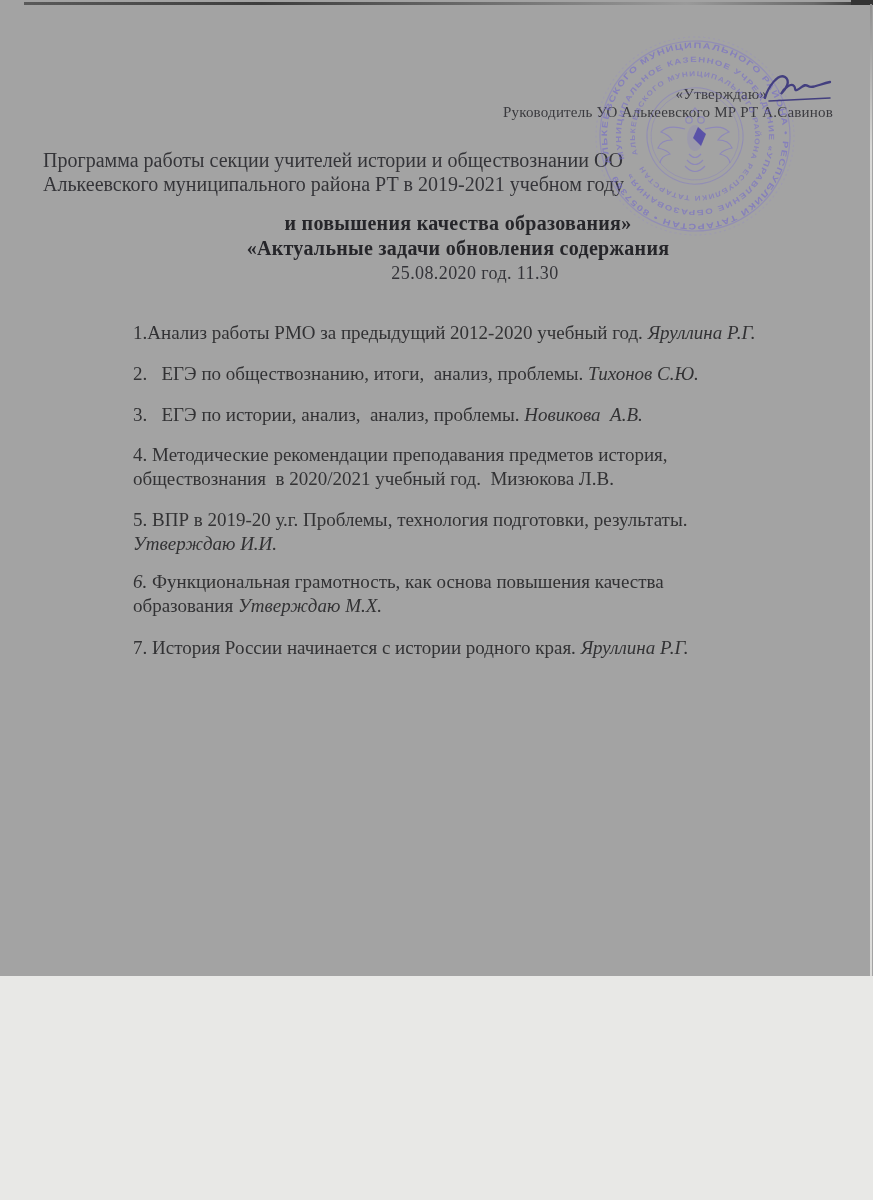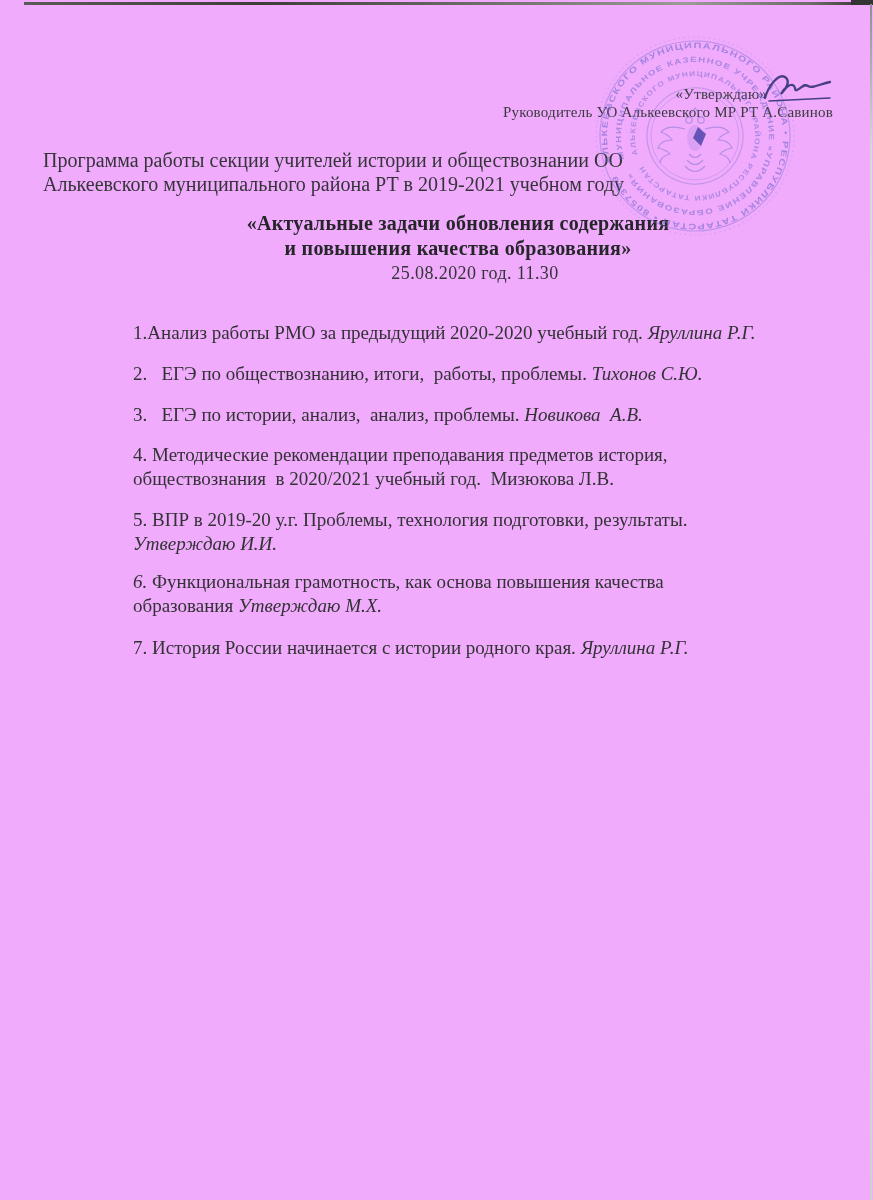--- a/index.html
+++ b/index.html
@@ -1,18 +1,18 @@
 <!DOCTYPE html>
 <html><head>
 <meta charset="utf-8">
 <style>
   html,body{margin:0;padding:0;background:#e8e8e6;}
   .page{
-    position:relative;width:873px;height:1200px;margin:0 auto;
-    background:#f0abfc;overflow:hidden;
+    position:relative;width:873px;height:976px;margin:0 auto;
+    background:#a3a3a3;overflow:hidden;
     font-family:"Liberation Serif","DejaVu Serif",serif;color:#2f2f2f;
   }
   
   .scanline-top{position:absolute;left:24px;top:2px;width:849px;height:3px;
     background:linear-gradient(to right,#5a5a5a,#3d3d3d 28%,#6f6f6f 55%,#9a9a9a 78%,#6a6a6a 93%,#2e2e2e);}
   .corner-tr{position:absolute;right:0;top:0;width:22px;height:5px;background:#343434;}
   .scanline-right{position:absolute;right:1px;top:4px;width:2px;height:1196px;
     background:linear-gradient(#8f8f8f,#d8d8d6 12%,#e6e6e4 60%,#d0d0ce);}
 
   
@@ -56,28 +56,28 @@
     <div class="l1">«Утверждаю»</div>
     <div class="l2">Руководитель УО Алькеевского МР РТ А.Савинов</div>
   </div>
 
   <div class="title">
     <div>Программа работы секции учителей истории и обществознании ОО</div>
     <div>Алькеевского муниципального района РТ в 2019-2021 учебном году</div>
   </div>
 
   <div class="subtitle">
+    <div>и повышения качества образования»</div>
     <div>«Актуальные задачи обновления содержания</div>
-    <div>и повышения качества образования»</div>
     <div class="datetime">25.08.2020 год. 11.30</div>
   </div>
 
   <div class="items">
-    <p class="item i1"><span class="num">1.</span><span>Анализ работы РМО за предыдущий 2020-2020 учебный год. </span><span class="nm it">Яруллина Р.Г.</span></p>
-    <p class="item i2"><span class="num">2.</span><span>   ЕГЭ по обществознанию, итоги,  работы, проблемы. </span><span class="nm it">Тихонов С.Ю.</span></p>
+    <p class="item i1"><span class="num">1.</span><span>Анализ работы РМО за предыдущий 2012-2020 учебный год. </span><span class="nm it">Яруллина Р.Г.</span></p>
+    <p class="item i2"><span class="num">2.</span><span>   ЕГЭ по обществознанию, итоги,  анализ, проблемы. </span><span class="nm it">Тихонов С.Ю.</span></p>
     <p class="item i3"><span class="num">3.</span><span>   ЕГЭ по истории, анализ,  анализ, проблемы. </span><span class="nm it">Новикова  А.В.</span></p>
     <p class="item i4"><span class="num">4.</span><span> Методические рекомендации преподавания предметов история,
 обществознания  в 2020/2021 учебный год.  </span><span class="nm">Мизюкова Л.В.</span></p>
     <p class="item i5"><span class="num">5.</span><span> ВПР в 2019-20 у.г. Проблемы, технология подготовки, результаты.
 </span><span class="nm it">Утверждаю И.И.</span></p>
     <p class="item i6"><span class="num">6.</span><span> Функциональная грамотность, как основа повышения качества
 образования </span><span class="nm it">Утверждаю М.Х.</span></p>
     <p class="item i7"><span class="num">7.</span><span> История России начинается с истории родного края. </span><span class="nm it">Яруллина Р.Г.</span></p>
   </div>
 

